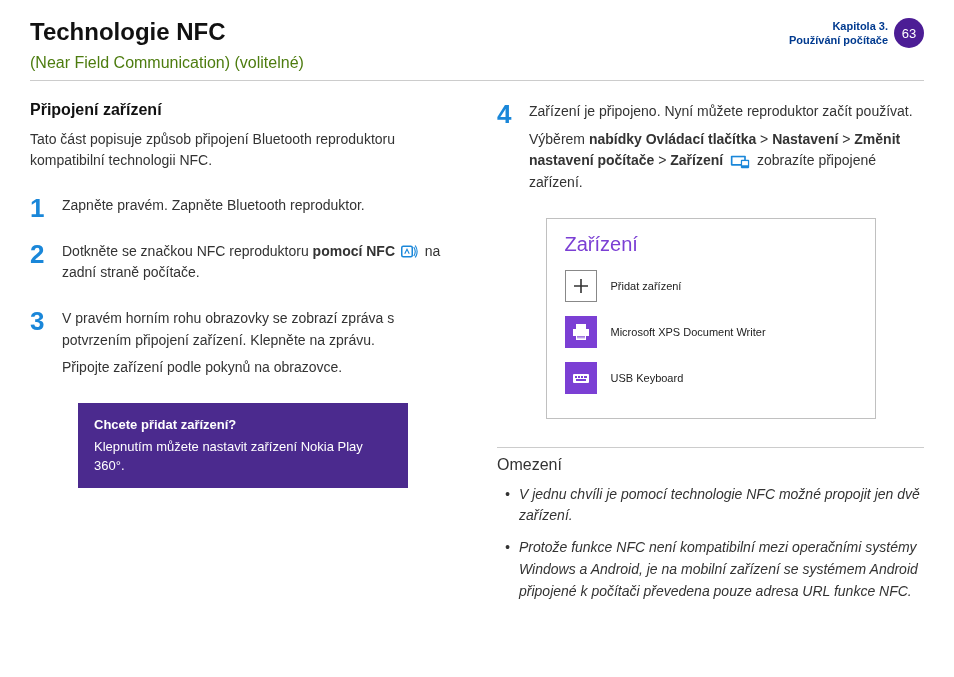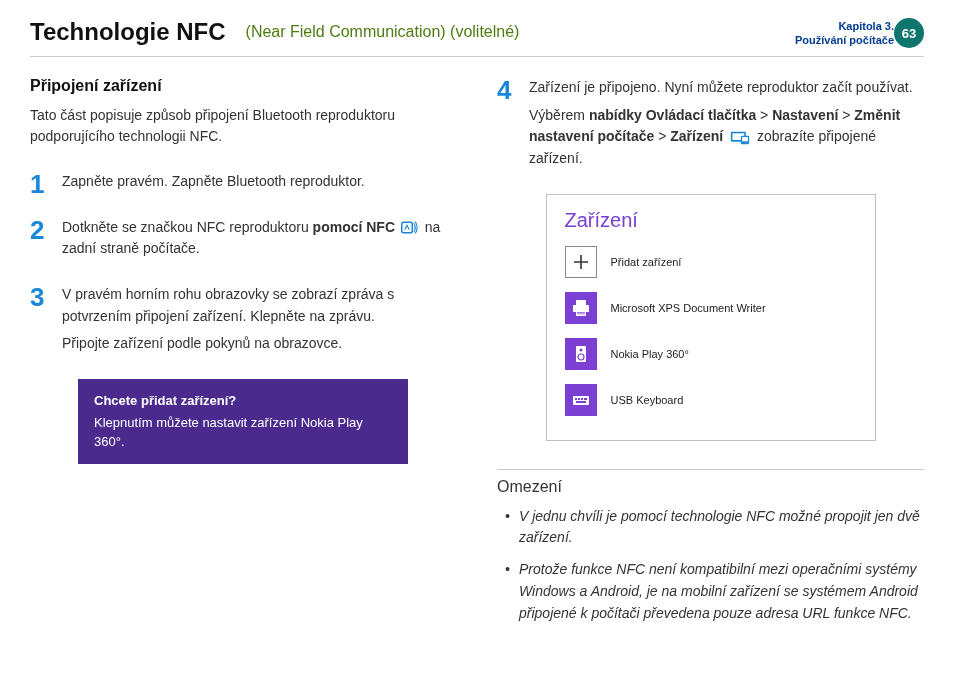--- a/index.html
+++ b/index.html
@@ -13,29 +13,29 @@
       padding: 18px 30px;
     }
     .header-bar {
       display: flex;
       justify-content: space-between;
       align-items: flex-start;
       border-bottom: 1px solid #ccc;
       padding-bottom: 8px;
       margin-bottom: 20px;
     }
-    .title-block { display: flex; align-items: center; gap: 20px; }
+    .title-block { display: flex; align-items: flex-start; gap: 8px; flex-direction: column; }
     .main-title { font-size: 24px; font-weight: 700; color: #111; }
     .sub-title { font-size: 16px; font-weight: 400; color: #4d7c0f; }
-    .chapter-block { display: flex; align-items: center; }
+    .chapter-block { display: flex; align-items: center; gap: 6px; }
     .chapter-text { text-align: right; font-size: 11px; font-weight: 700; color: #003a8f; line-height: 1.3; }
     .page-badge {
-      background: #0f766e; color: #fff; border-radius: 50%;
+      background: #4c1d95; color: #fff; border-radius: 50%;
       width: 30px; height: 30px; display: flex; align-items: center;
-      justify-content: center; font-size: 13px; font-weight: 700;
+      justify-content: center; font-size: 13px; font-weight: 400;
     }
     .columns { display: flex; gap: 40px; }
     .col { flex: 1; }
     .section-heading { font-size: 16px; font-weight: 700; margin-bottom: 10px; color: #111; }
     .intro-text { font-size: 14px; margin-bottom: 24px; line-height: 1.5; }
     .step { display: flex; gap: 10px; margin-bottom: 18px; }
     .step-num {
       font-size: 26px; font-weight: 700; color: #1a87d9;
       line-height: 1; min-width: 22px; font-family: Arial, sans-serif;
     }
@@ -95,21 +95,21 @@
       <div>Používání počítače</div>
     </div>
     <div class="page-badge">63</div>
   </div>
 </div>
 
 <div class="columns">
 
   <div class="col">
     <div class="section-heading">Připojení zařízení</div>
-    <div class="intro-text">Tato část popisuje způsob připojení Bluetooth reproduktoru podporujícího technologii NFC.</div>
+    <div class="intro-text">Tato část popisuje způsob připojení Bluetooth reproduktoru kompatibilní technologii NFC.</div>
 
     <div class="step">
       <div class="step-num">1</div>
       <div class="step-body">
         <p>Zapněte pravém. Zapněte Bluetooth reproduktor.</p>
       </div>
     </div>
 
     <div class="step">
       <div class="step-num">2</div>
@@ -180,30 +180,20 @@
               <rect x="5" y="2" width="10" height="5" fill="#fff"></rect>
               <rect x="2" y="7" width="16" height="7" fill="#fff"></rect>
               <rect x="5" y="12" width="10" height="6" fill="#fff"></rect>
               <rect x="6" y="14" width="8" height="0.7" fill="#7b3fd4"></rect>
               <rect x="6" y="15.5" width="8" height="0.7" fill="#7b3fd4"></rect>
             </svg>
         </div>
         <div class="device-label">Microsoft XPS Document Writer</div>
       </div>
 
-      <div class="device-row">
-        <div class="device-icon filled">
-          <svg width="20" height="20" viewBox="0 0 20 20">
-              <rect x="5" y="2" width="10" height="16" rx="1" fill="#fff"></rect>
-              <circle cx="10" cy="6" r="1.5" fill="#7b3fd4"></circle>
-              <circle cx="10" cy="13" r="3" fill="none" stroke="#7b3fd4" stroke-width="1.2"></circle>
-            </svg>
-        </div>
-        <div class="device-label">Nokia Play 360°</div>
-      </div>
 
       <div class="device-row">
         <div class="device-icon filled">
           <svg width="20" height="20" viewBox="0 0 20 20">
               <rect x="2" y="6" width="16" height="9" rx="1" fill="#fff"></rect>
               <rect x="4" y="8" width="2" height="2" fill="#7b3fd4"></rect>
               <rect x="7" y="8" width="2" height="2" fill="#7b3fd4"></rect>
               <rect x="10" y="8" width="2" height="2" fill="#7b3fd4"></rect>
               <rect x="13" y="8" width="3" height="2" fill="#7b3fd4"></rect>
               <rect x="5" y="11" width="10" height="2" fill="#7b3fd4"></rect>

